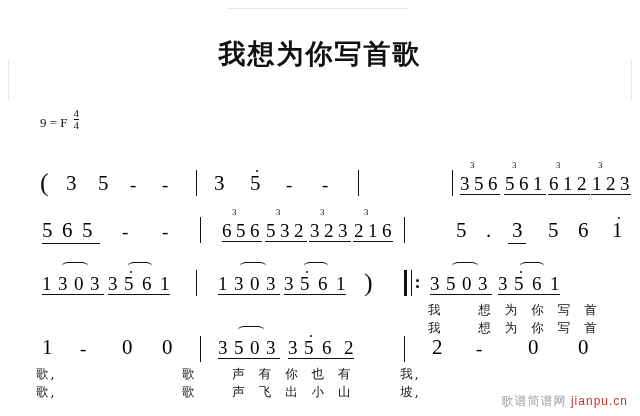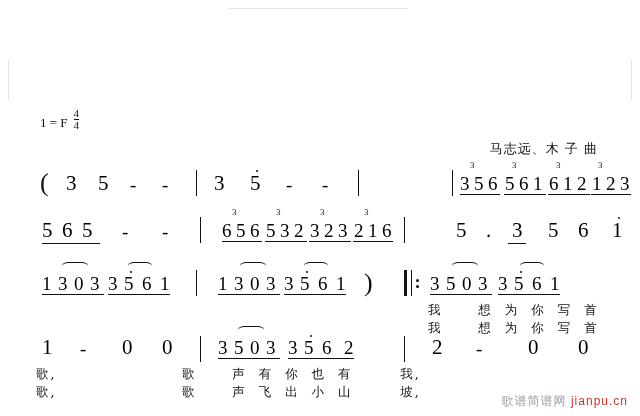--- a/index.html
+++ b/index.html
@@ -89,26 +89,26 @@
 </style>
 </head>
 <body>
 
 <div class="sheet">
 
   <div class="edge" style="left:228px;top:8px;width:180px;height:1px;"></div>
   <div class="edge" style="left:8px;top:60px;width:1px;height:40px;"></div>
   <div class="edge" style="right:8px;top:60px;width:1px;height:40px;"></div>
 
+  <div class="title">我想为你写首歌</div>
 
   <div class="key">
-    <span>1 = F</span><span class="frac"><span class="num">4</span><span class="den">4</span></span>
-  </div>
-
-  <div class="credit2">马志远、木 子 曲</div>
+    <span>9 = F</span><span class="frac"><span class="num">4</span><span class="den">4</span></span>
+  </div>
+
 
   <div class="row" style="top:158px;">
     <div class="paren" style="left:40px;top:12px;">(</div>
 
     <div class="n big" style="left:66px;top:16px;">3</div>
     <div class="n big" style="left:98px;top:16px;">5</div>
     <div class="dash" style="left:130px;top:16px;">-</div>
     <div class="dash" style="left:162px;top:16px;">-</div>
 
     <div class="bar" style="left:196px;top:12px;height:26px;"></div>

